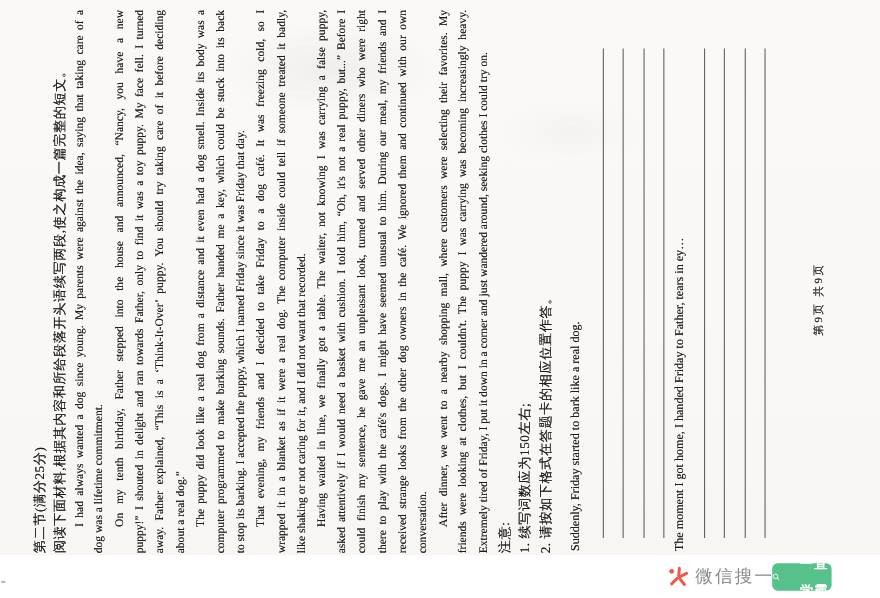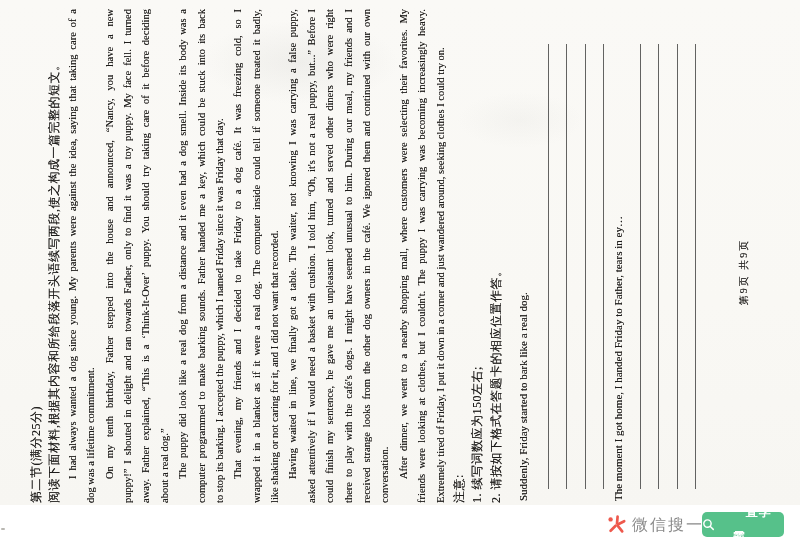--- a/index.html
+++ b/index.html
@@ -32,21 +32,21 @@
   .pagenum{position:absolute;left:0;top:737px;width:544px;text-align:center;
            font-size:10px;letter-spacing:2px;color:#2a2927;
            text-shadow:0 0 .6px rgba(45,42,40,.7);}
   
   .bar{position:absolute;left:0;bottom:0;width:800px;height:39px;background:#ffffff;z-index:5;}
   .bar .speck{position:absolute;left:1px;top:23px;width:4px;height:2px;background:#b9b7b2;border-radius:1px;}
   .wsicon{position:absolute;left:606px;top:9px;width:21px;height:21px;}
   .wslabel{position:absolute;left:632px;top:8px;font-size:16px;line-height:23px;
            color:var(--label-gray,#8a8a8a);letter-spacing:2px;
            font-family:"Liberation Sans", sans-serif;}
-  .wsbtn{position:absolute;left:702px;top:7px;width:82px;height:25px;border-radius:5px;
+  .wsbtn{position:absolute;left:702px;top:7px;width:54px;height:25px;border-radius:5px;
          background:var(--btn-green,#56c18a);display:flex;align-items:center;justify-content:center;
          gap:18px;cursor:pointer;border:none;}
   .wsbtn-label{color:#ffffff;font-size:12px;font-weight:bold;letter-spacing:1px;
                font-family:"Liberation Sans", sans-serif;line-height:25px;}
 </style>
 </head>
 <body>
 
 <div class="screen">
 

